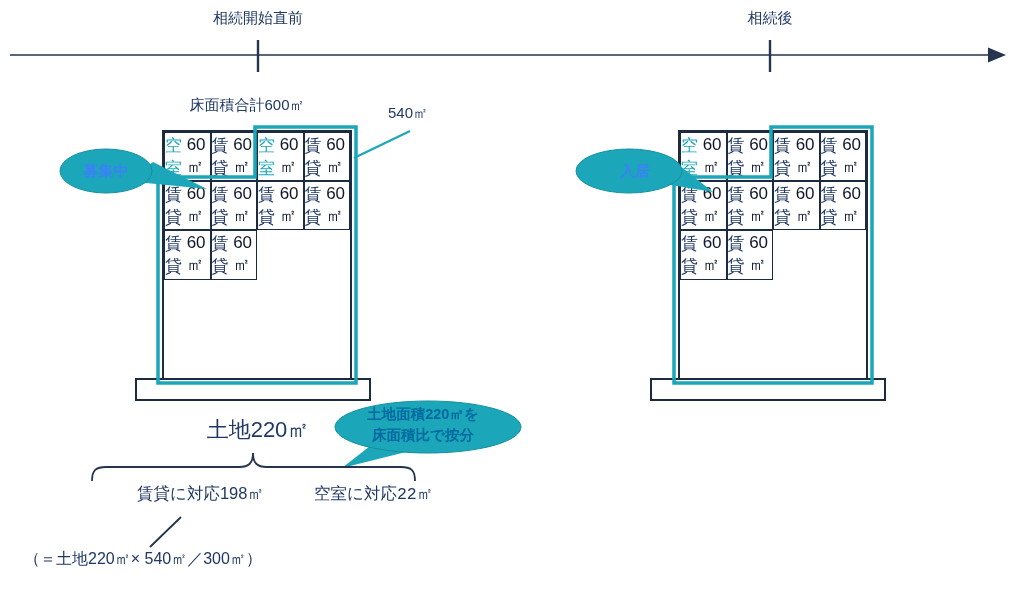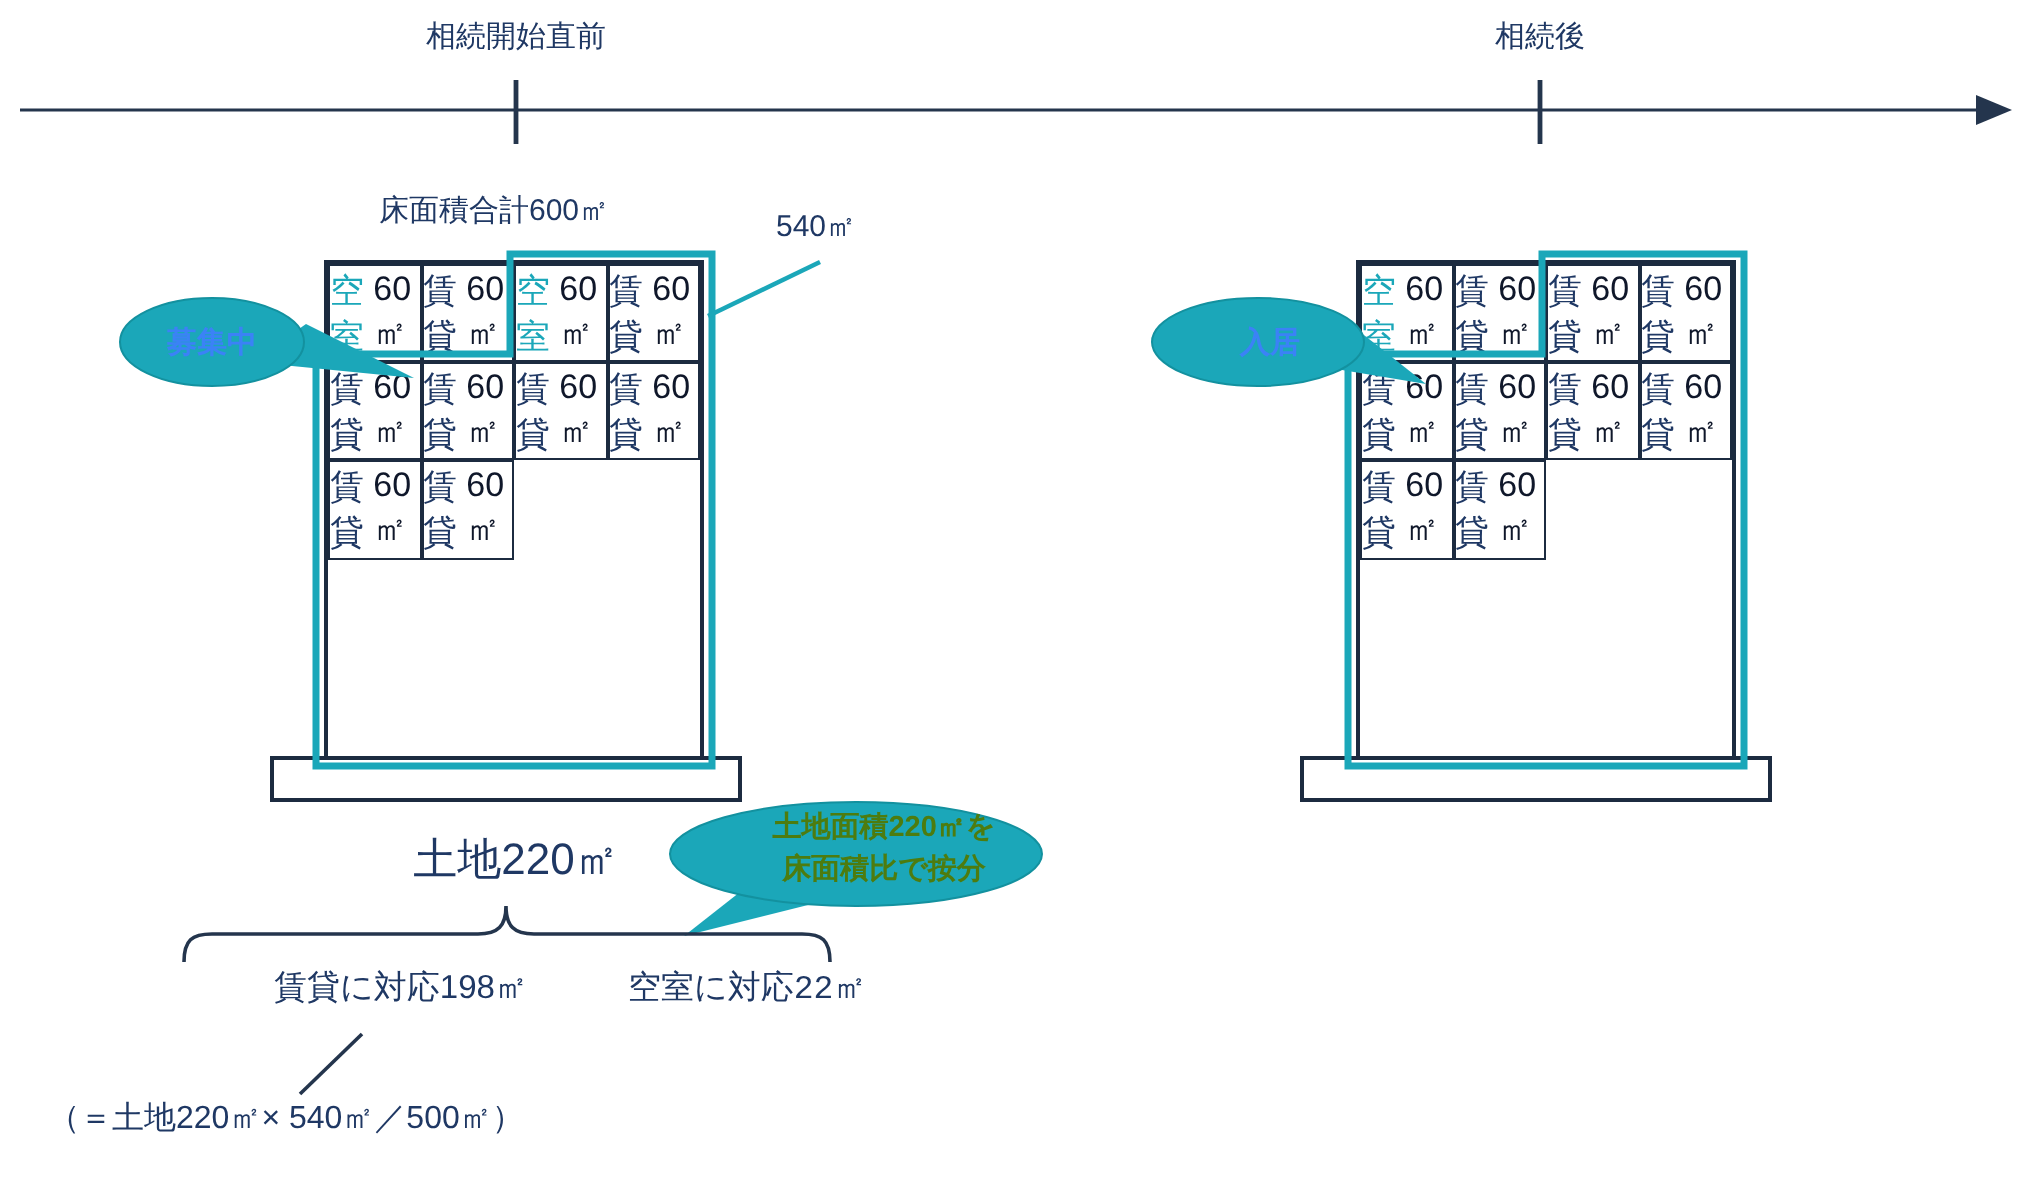--- a/index.html
+++ b/index.html
@@ -37,22 +37,22 @@
 
   svg.overlay { position:absolute; left:0; top:0; z-index:5; pointer-events:none; }
 
   .callout-text { z-index:6; text-align:center; color:#3b82f6; }
 
   .bldg-title { font-size:15px; top:96px; }
   .label-540 { font-size:15px; left:388px; top:104px; }
 
   .land-label { font-size:22px; top:415px; }
   .land-callout {
-    left:349px; top:404px; width:186px; font-size:14.5px; line-height:1.45;
-    color:#4d7c0f; font-weight:bold;
+    left:330px; top:404px; width:186px; font-size:14.5px; line-height:1.45;
+    color:#0369a1; font-weight:bold;
   }
   .bubble-label { font-size:15px; font-weight:bold; }
   .breakdown { font-size:16.5px; top:483px;margin-left:37px; }
   .formula { font-size:16px; left:24px; top:549px; }
 </style>
 </head>
 <body>
 
 <div id="stage">
 
@@ -146,21 +146,21 @@
     <div class="cell">
         <span class="status">賃貸</span>
         <span class="area">60㎡</span>
       </div>
   </div>
   <div class="foundation" style="left:650px; top:378px; width:236px;"></div>
 
   <div class="abs txt land-label center-x" style="left:258px;">土地220㎡</div>
   <div class="abs txt breakdown" style="left:100px;">賃貸に対応198㎡</div>
   <div class="abs txt breakdown" style="left:277px;font-family:Liberation Mono, monospace;">空室に対応22㎡</div>
-  <div class="abs txt formula">（＝土地220㎡× 540㎡／500㎡）</div>
+  <div class="abs txt formula">（＝土地220㎡× 540㎡／300㎡）</div>
 
   <svg class="overlay" width="1013" height="590" viewBox="0 0 1013 590">
 
     <line x1="10" y1="55" x2="993" y2="55" stroke="#24354d" stroke-width="1.6"></line>
     <polygon points="988,47.5 1006,55 988,62.5" fill="#24354d"></polygon>
     <line x1="258" y1="40" x2="258" y2="72" stroke="#24354d" stroke-width="2.4"></line>
     <line x1="770" y1="40" x2="770" y2="72" stroke="#24354d" stroke-width="2.4"></line>
 
     <polygon points="255,127 356,127 356,383 158,383 158,177 255,177" fill="none" stroke="#1ba7b9" stroke-width="3.5"></polygon>
 

